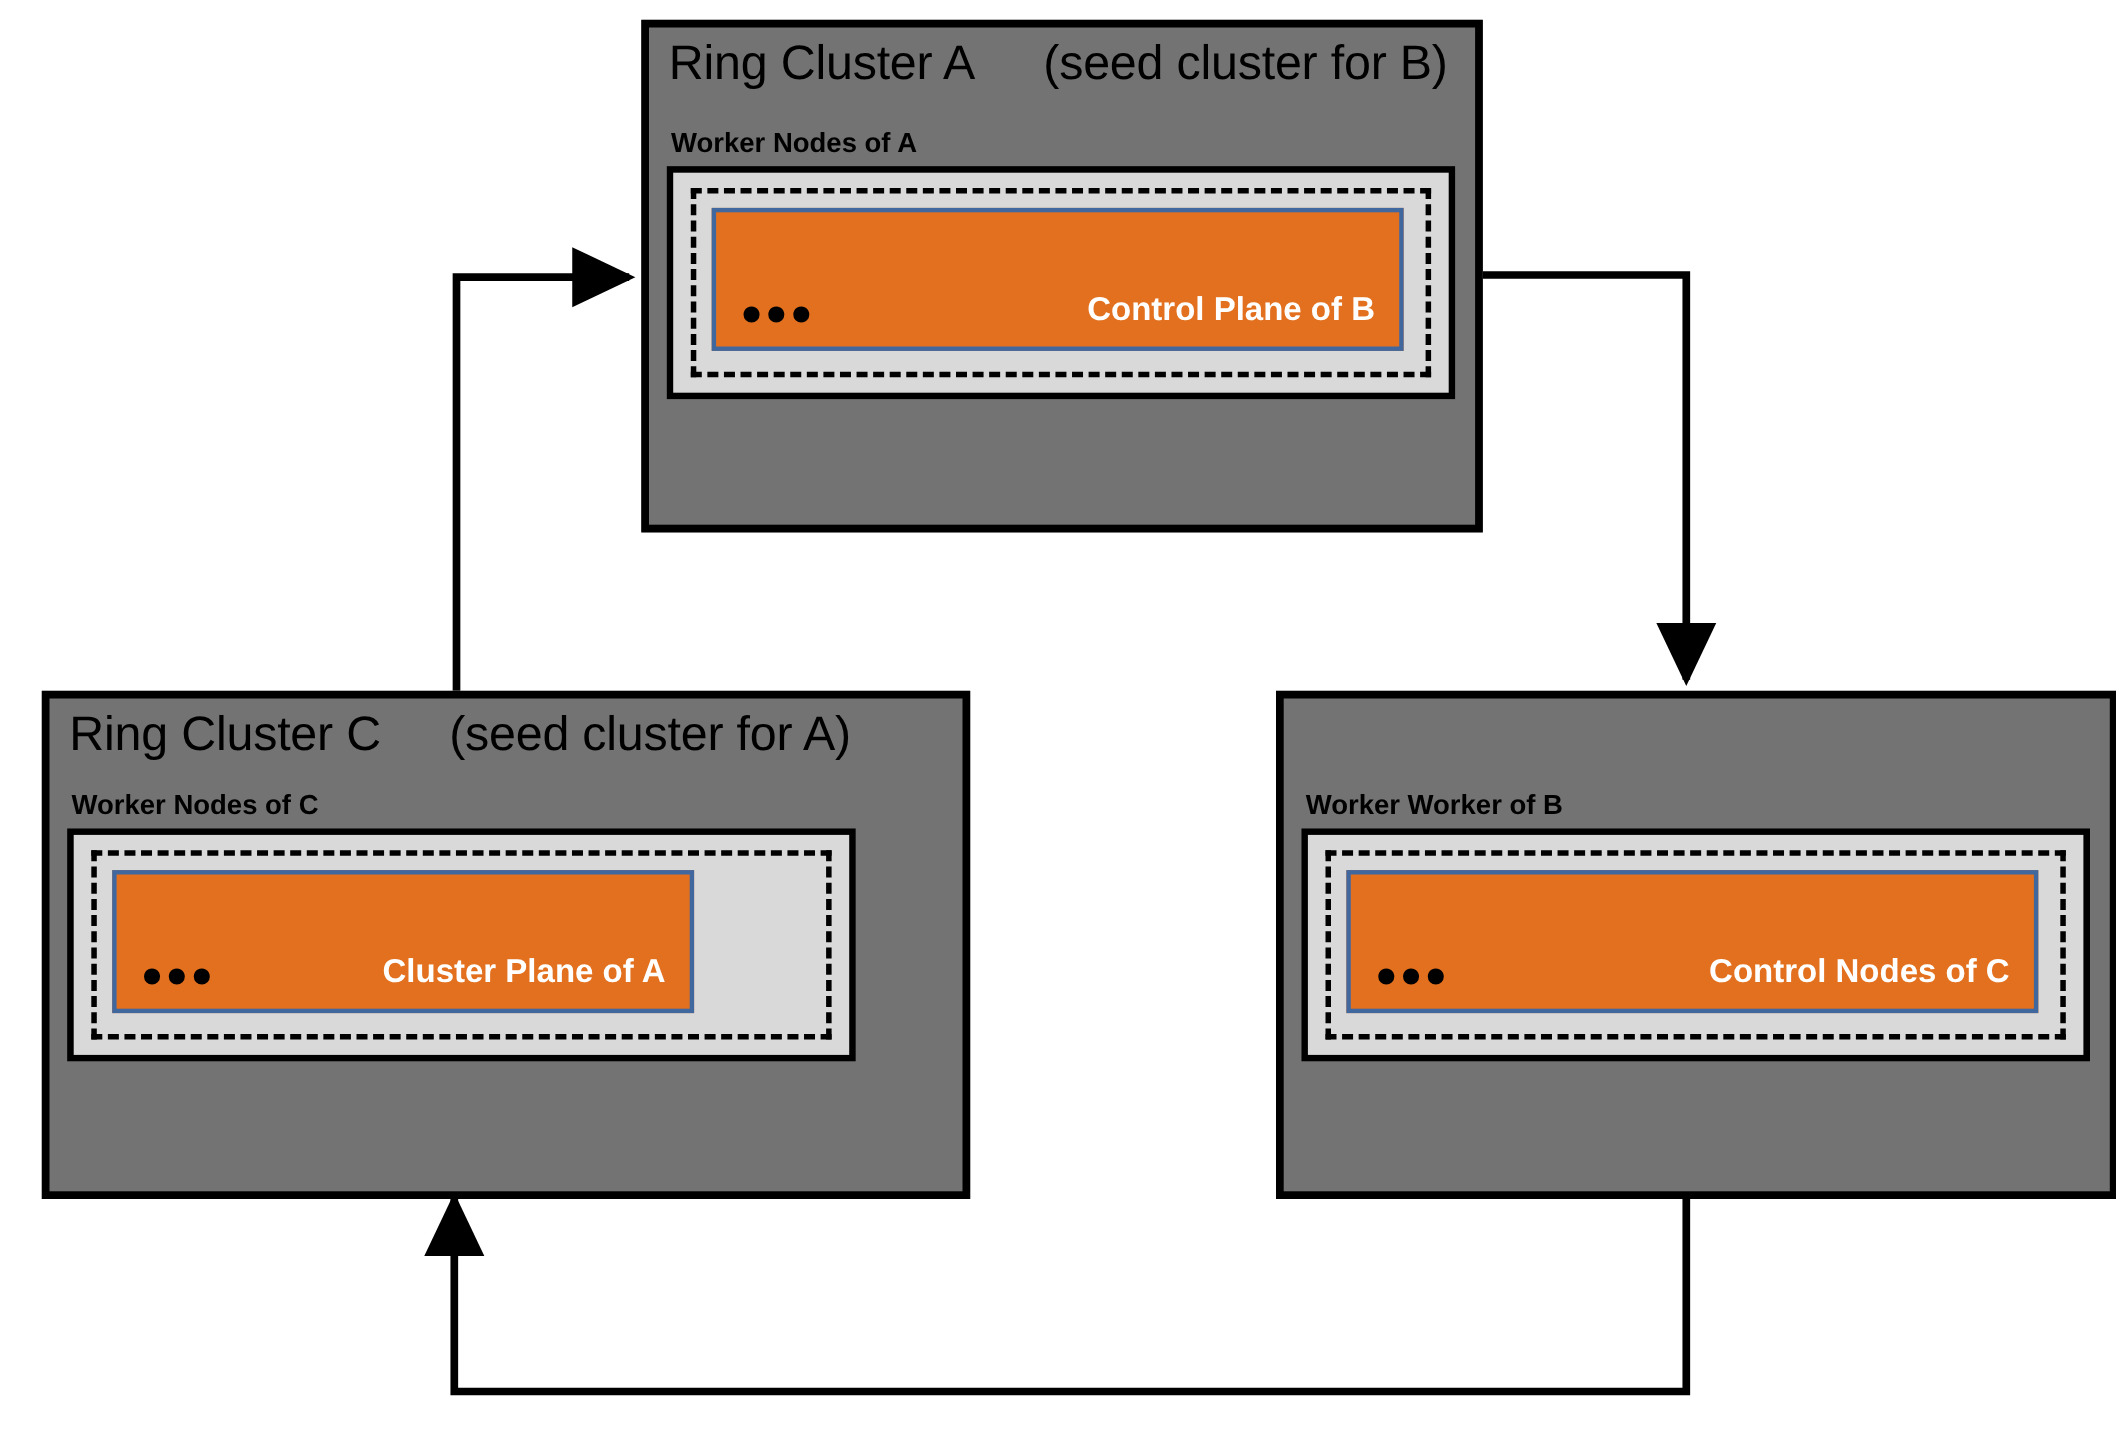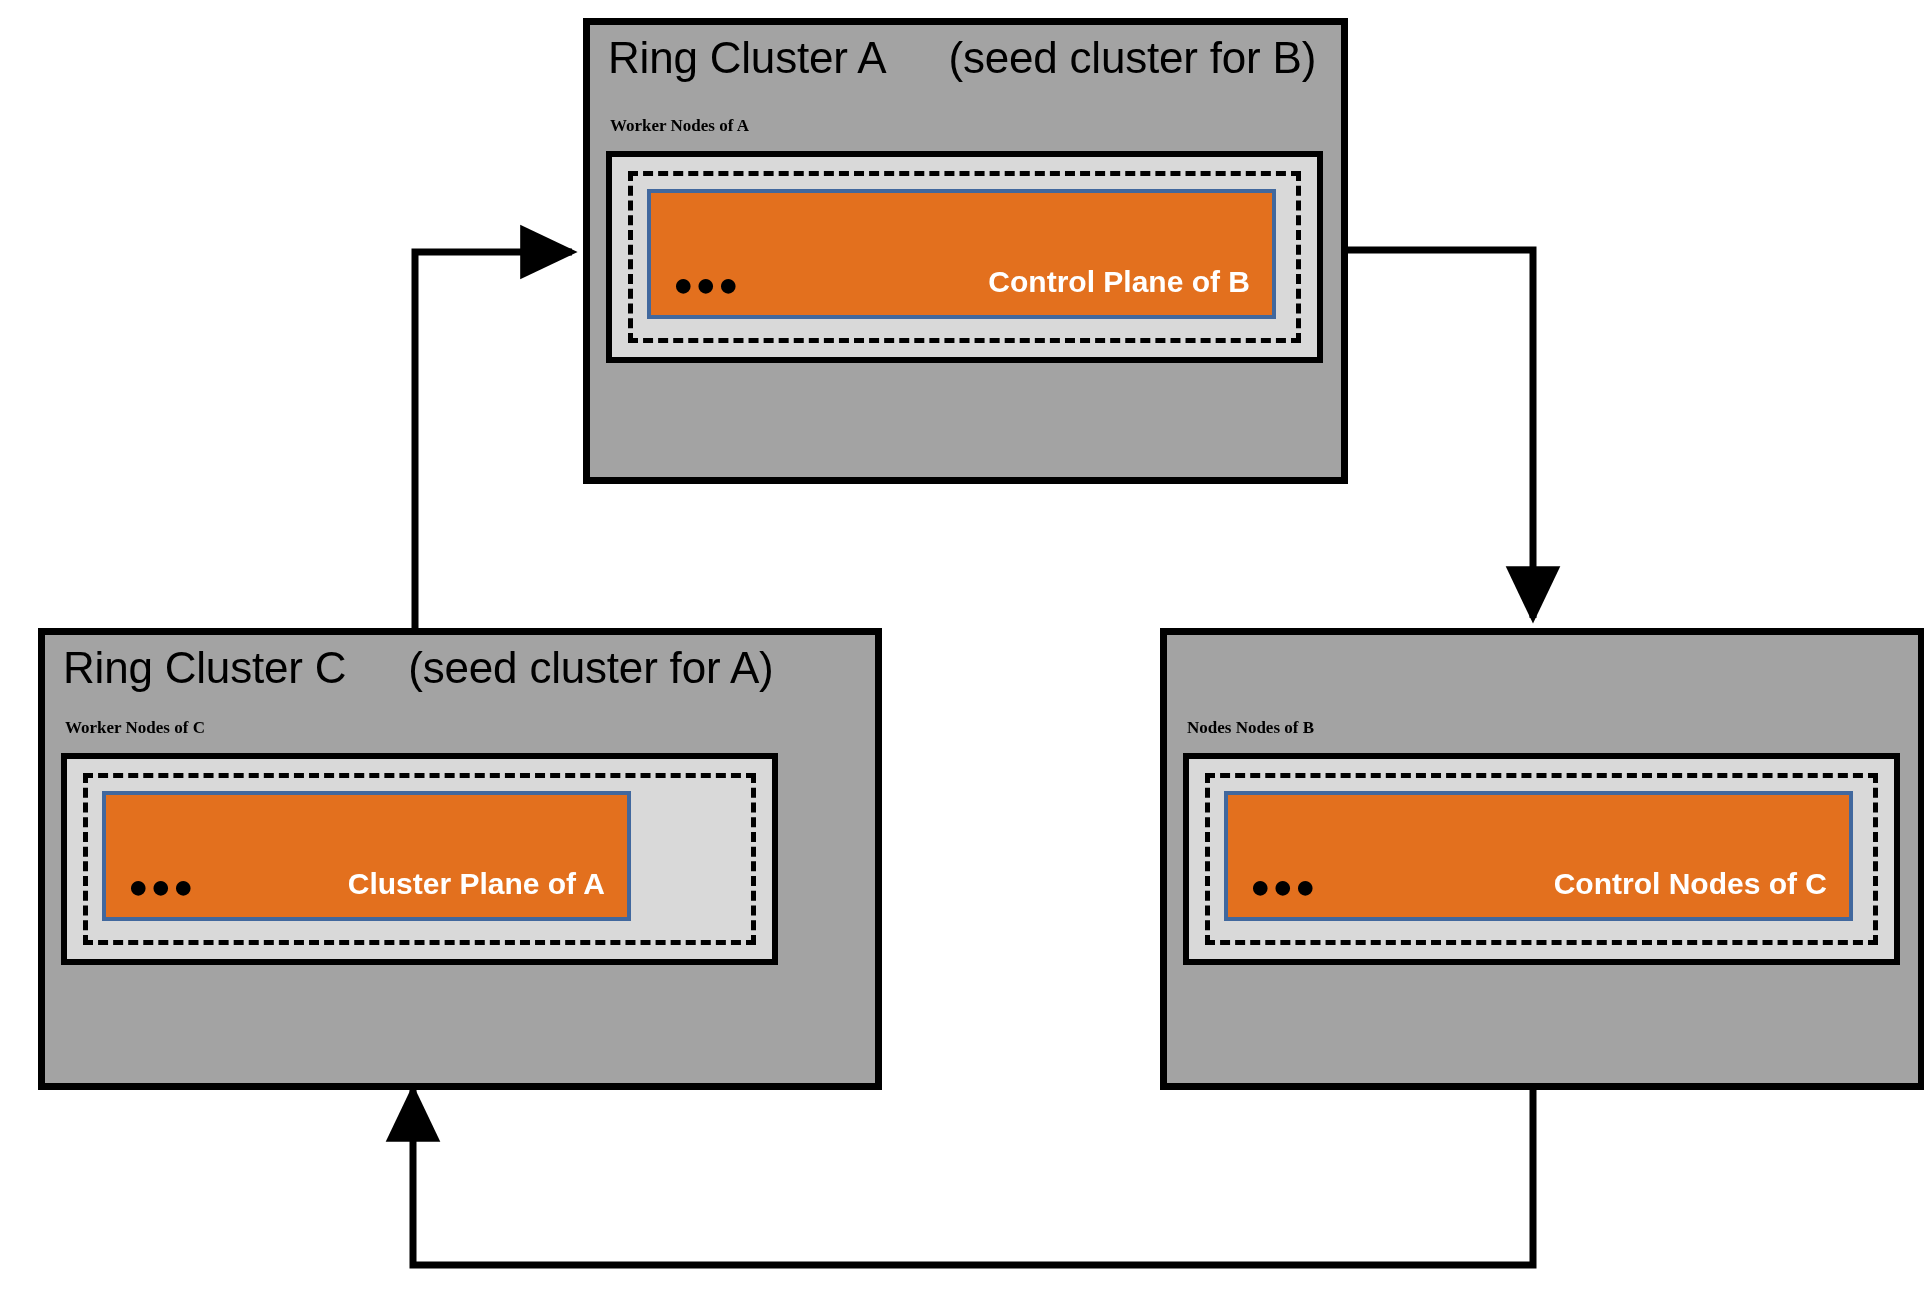--- a/index.html
+++ b/index.html
@@ -26,46 +26,45 @@
     top: 0;
     width: 1924px;
     height: 1306px;
     z-index: 1;
   }
 
   
   .cluster {
     position: absolute;
     box-sizing: border-box;
-    background: #a3a3a3;
+    background: #737373;
     border: 7px solid #000000;
     z-index: 2;
   }
   .cluster-title {
     position: absolute;
     left: 18px;
     top: 8px;
     white-space: nowrap;
     font-size: 44px;
     font-weight: 400;
     color: #000000;
     letter-spacing: -0.2px;
   }
   .cluster-title .seed {
     display: inline-block;
     margin-left: 62px;
   }
   .worker-label {
     position: absolute;
     left: 20px;
-    font-size: 17px;
+    font-size: 25px;
     font-weight: 700;
     color: #000000;
     white-space: nowrap;
-    font-family: Liberation Serif, serif;
   }
 
   
   .worker-panel {
     position: absolute;
     box-sizing: border-box;
     background: #d9d9d9;
     border: 6px solid #000000;
   }
   .worker-dashed {
@@ -157,21 +156,21 @@
       <div class="control-plane" style="left:35px; top:32px; width:529px; height:130px;">
         <div class="cp-dots">●●●</div>
         <div class="cp-label">Cluster Plane of A</div>
       </div>
     </div>
   </div>
 
   <div class="cluster" style="left:1160px; top:628px; width:765px; height:462px;">
 
 
-    <div class="worker-label" style="top:83px;">Nodes Nodes of B</div>
+    <div class="worker-label" style="top:83px;">Worker Worker of B</div>
 
     <div class="worker-panel" style="left:16px; top:118px; width:717px; height:212px;">
       <div class="worker-dashed"></div>
 
       <div class="control-plane" style="left:35px; top:32px; width:629px; height:130px;">
         <div class="cp-dots">●●●</div>
         <div class="cp-label">Control Nodes of C</div>
       </div>
     </div>
   </div>

